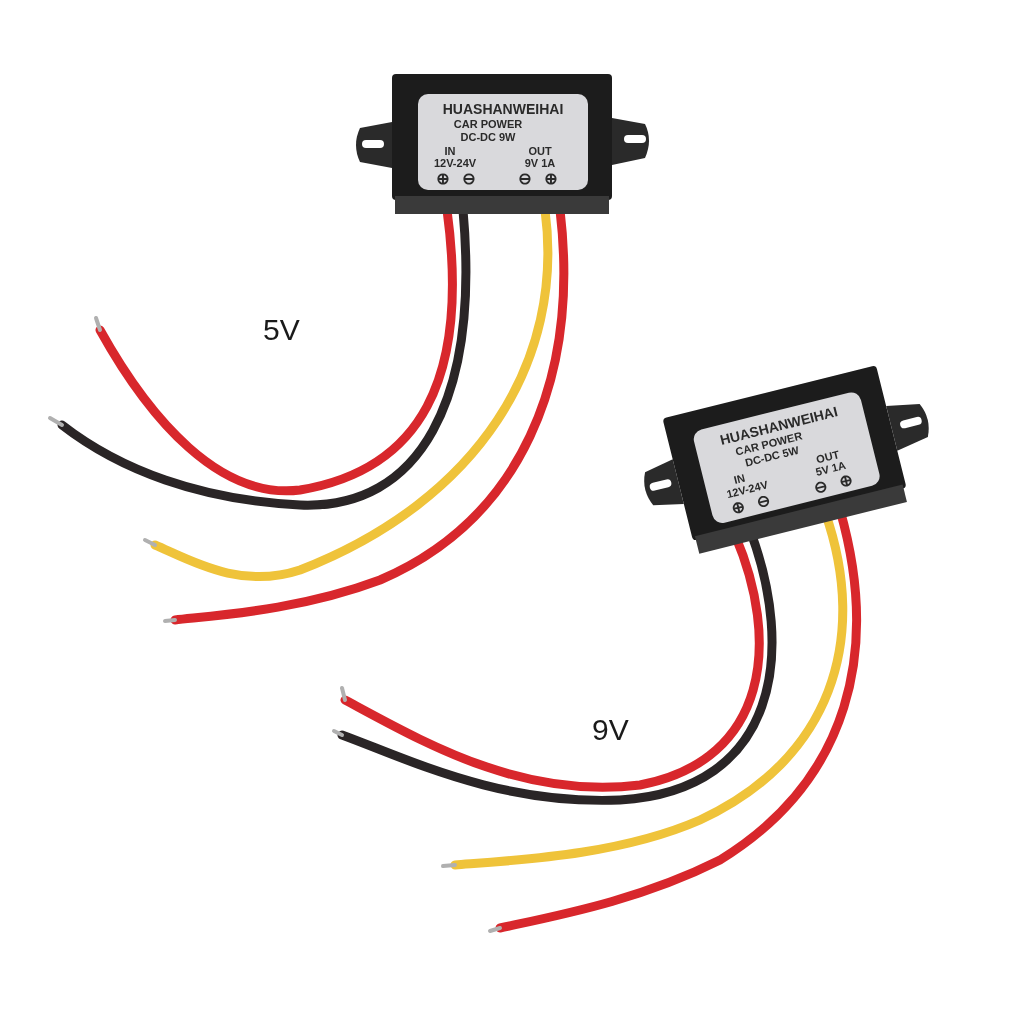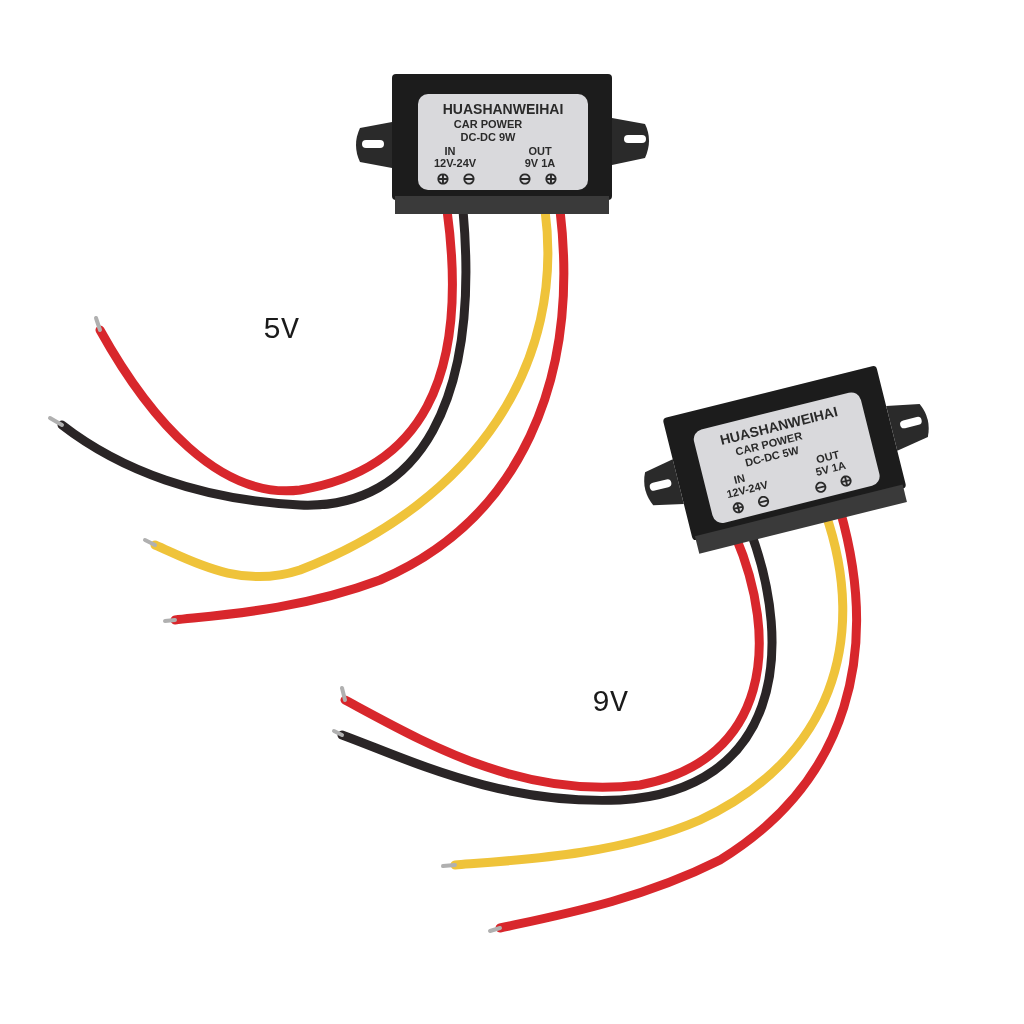--- a/index.html
+++ b/index.html
@@ -1,18 +1,18 @@
 <!DOCTYPE html>
 <html><head>
   <meta charset="utf-8">
   <style>
     html, body { margin: 0; padding: 0; background: #ffffff; }
     body { width: 1024px; height: 1024px; position: relative; overflow: hidden; font-family: "Liberation Sans", sans-serif; }
     svg.scene { position: absolute; left: 0; top: 0; }
-    .caption { position: absolute; font-family: Liberation Mono, monospace; font-size: 30px; color: #1a1a1a; }
+    .caption { position: absolute; font-family: Liberation Sans, sans-serif; font-size: 30px; color: #1a1a1a; }
     .label-text { font-family: "Liberation Sans", sans-serif; font-weight: bold; fill: #2a2a2a; }
   </style>
 </head>
 <body>
 
 <svg class="scene" width="1024" height="1024" viewBox="0 0 1024 1024">
 
   <g fill="none" stroke-linecap="round">
 
     <path d="M447 210 C 470 380, 420 470, 300 490 C 220 500, 150 420, 100 330" stroke="#d8272c" stroke-width="9"></path>
@@ -80,13 +80,13 @@
     <text class="label-text" x="826" y="471" font-size="11" text-anchor="middle">OUT</text>
     <text class="label-text" x="826" y="483" font-size="11" text-anchor="middle">5V 1A</text>
     <text class="label-text" x="727" y="500" font-size="16" text-anchor="middle">⊕</text>
     <text class="label-text" x="753" y="500" font-size="16" text-anchor="middle">⊖</text>
     <text class="label-text" x="812" y="500" font-size="16" text-anchor="middle">⊖</text>
     <text class="label-text" x="838" y="500" font-size="16" text-anchor="middle">⊕</text>
   </g>
 </svg>
 
 <div class="caption" style="left:263px; top:313px;">5V</div>
-<div class="caption" style="left:592px; top:686px;">9V</div>
+<div class="caption" style="left:592px; top:713px;">9V</div>
 
 </body></html>

